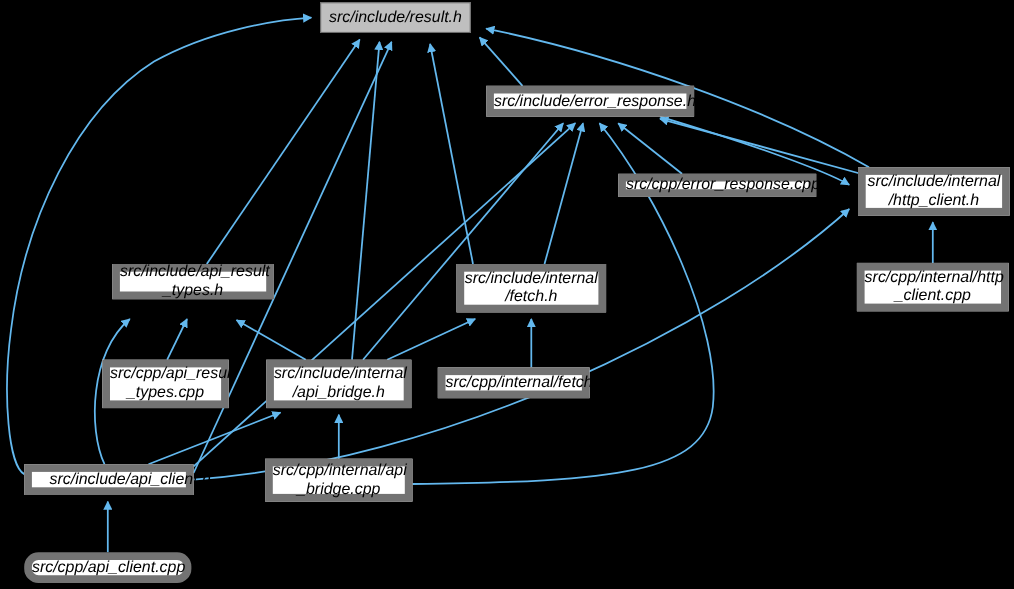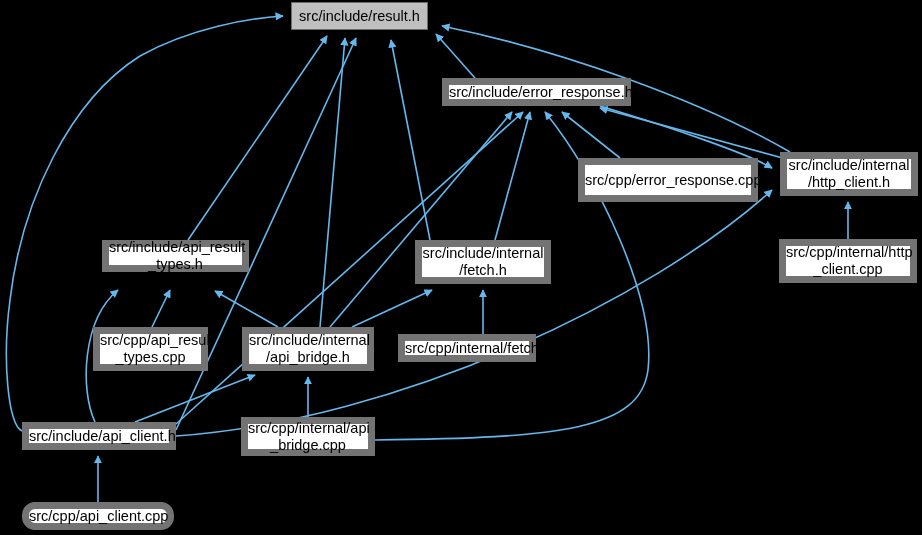--- a/index.html
+++ b/index.html
@@ -7,20 +7,21 @@
     padding: 0;
     background: #000000;
   }
   #graph-root {
     position: relative;
     width: 922px;
     height: 535px;
     background: #000000;
     overflow: hidden;
     font-family: "Liberation Sans", sans-serif;
+    font-style: italic;
   }
   svg.edge-layer {
     position: absolute;
     left: 0;
     top: 0;
     width: 922px;
     height: 535px;
     pointer-events: none;
   }
   .node {
@@ -83,33 +84,33 @@
         <path d="M 483,334 L 483,290" fill="none" stroke="#63b8ee" stroke-width="1.6" marker-end="url(#arrow)"></path>
         <path d="M 135,422 L 255,375" fill="none" stroke="#63b8ee" stroke-width="1.6" marker-end="url(#arrow)"></path>
         <path d="M 308,417 L 308,377" fill="none" stroke="#63b8ee" stroke-width="1.6" marker-end="url(#arrow)"></path>
         <path d="M 98,502 L 98,456" fill="none" stroke="#63b8ee" stroke-width="1.6" marker-end="url(#arrow)"></path>
       </g>
   </svg>
 
   <div id="nodes-group">
       <div class="node root" style="left: 291px; top: 2px; width: 137px; height: 28px;"><span class="node-label">src/include/result.h</span></div>
       <div class="node" style="left: 442px; top: 78px; width: 189px; height: 28px;"><span class="node-label">src/include/error_response.h</span></div>
-      <div class="node" style="left: 578px; top: 158px; width: 180px; height: 44px;"><span class="node-label">src/cpp/error_response.cpp</span></div>
+      <div class="node" style="left: 562px; top: 158px; width: 180px; height: 21px;"><span class="node-label">src/cpp/error_response.cpp</span></div>
       <div class="node" style="left: 780px; top: 152px; width: 138px; height: 44px;"><span class="node-label">src/include/internal
 /http_client.h</span></div>
       <div class="node" style="left: 779px; top: 239px; width: 138px; height: 44px;"><span class="node-label">src/cpp/internal/http
 _client.cpp</span></div>
       <div class="node" style="left: 102px; top: 240px; width: 147px; height: 32px;"><span class="node-label">src/include/api_result
 _types.h</span></div>
       <div class="node" style="left: 415px; top: 240px; width: 136px; height: 44px;"><span class="node-label">src/include/internal
 /fetch.h</span></div>
       <div class="node" style="left: 93px; top: 327px; width: 115px; height: 44px;"><span class="node-label">src/cpp/api_result
 _types.cpp</span></div>
       <div class="node" style="left: 242px; top: 327px; width: 132px; height: 44px;"><span class="node-label">src/include/internal
 /api_bridge.h</span></div>
       <div class="node" style="left: 398px; top: 334px; width: 138px; height: 28px;"><span class="node-label">src/cpp/internal/fetch.cpp</span></div>
-      <div class="node" style="left: 22px; top: 422px; width: 154px; height: 28px;"><span class="node-label">src/include/api_client.h</span></div>
+      <div class="node" style="left: 22px; top: 422px; width: 154px; height: 28px; padding-left: 16px;"><span class="node-label">src/include/api_client.h</span></div>
       <div class="node" style="left: 241px; top: 417px; width: 134px; height: 39px;"><span class="node-label">src/cpp/internal/api
 _bridge.cpp</span></div>
       <div class="node" style="left: 22px; top: 502px; width: 152px; height: 28px; border-radius: 13px;"><span class="node-label">src/cpp/api_client.cpp</span></div>
     </div>
 
 </div>
 
 </body></html>

